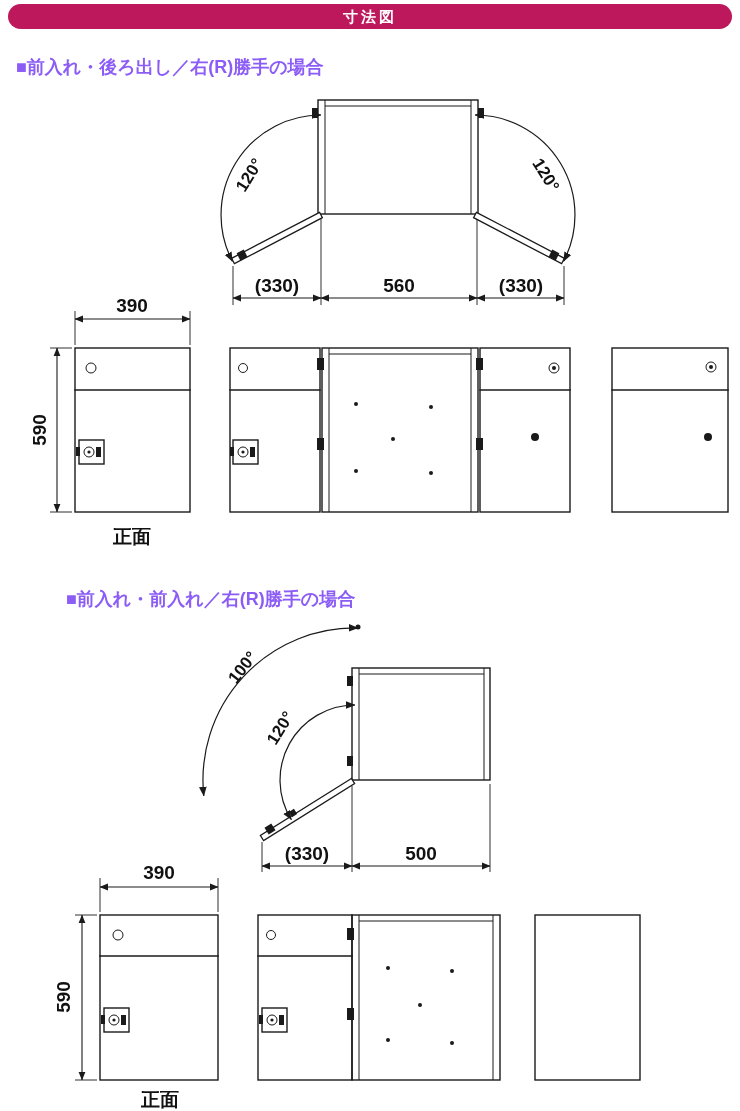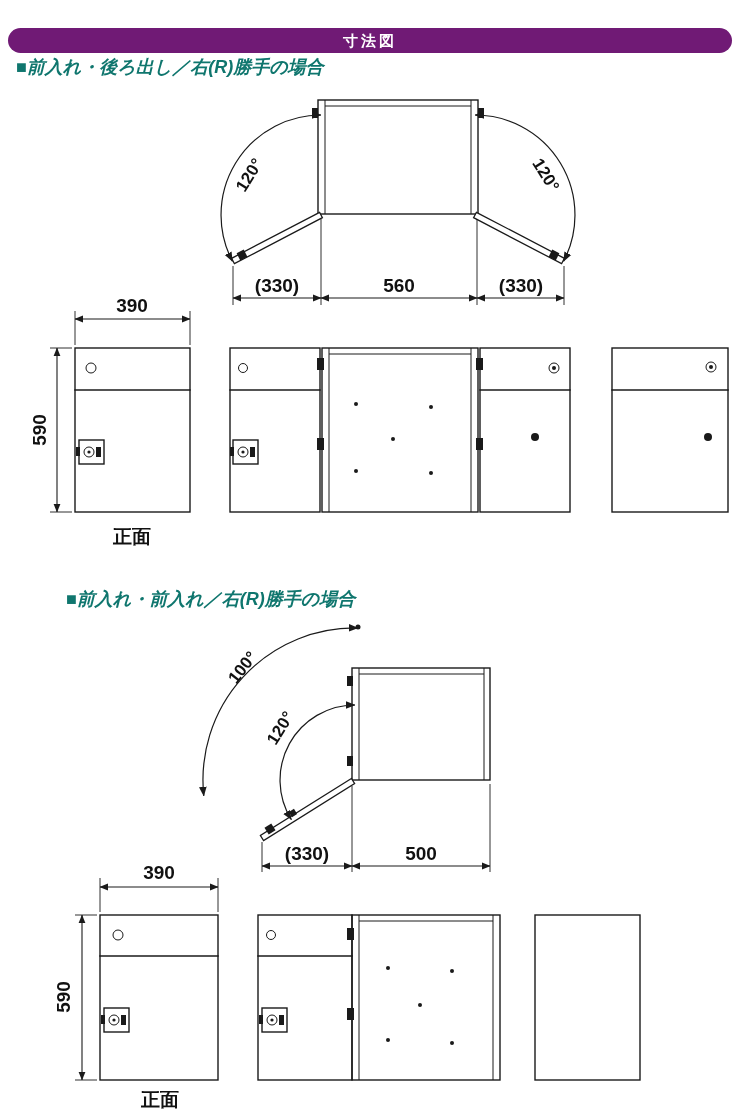--- a/index.html
+++ b/index.html
@@ -1,21 +1,21 @@
 <!DOCTYPE html>
 <html><head>
 <meta charset="utf-8">
 <style>
   html,body{margin:0;padding:0;background:#fff;}
   .page{position:relative;width:740px;height:1111px;background:#fff;overflow:hidden;
         font-family:"Liberation Sans","DejaVu Sans",sans-serif;color:#111;}
-  .title-bar{position:absolute;left:8px;top:28px;width:724px;height:25px;border-radius:13px;
-        background:#701a75;color:#fff;font-size:15px;font-weight:bold;letter-spacing:3px;
+  .title-bar{position:absolute;left:8px;top:4px;width:724px;height:25px;border-radius:13px;
+        background:#be185d;color:#fff;font-size:15px;font-weight:bold;letter-spacing:3px;
         text-align:center;line-height:25px;}
-  .sec-heading{position:absolute;font-size:18px;font-weight:bold;color:#0f766e;white-space:nowrap;font-style:italic;}
+  .sec-heading{position:absolute;font-size:18px;font-weight:bold;color:#8b5cf6;white-space:nowrap;}
   #h1{left:16px;top:55px;}
   #h2{left:66px;top:587px;text-align:right;}
   svg{position:absolute;left:0;top:0;}
   .ln{fill:none;stroke:#1a1a1a;stroke-width:1.4;stroke-linecap:square;}
   .tn{fill:none;stroke:#1a1a1a;stroke-width:1;}
   .fl{fill:#1a1a1a;stroke:none;}
   .wt{fill:#fff;stroke:#1a1a1a;stroke-width:1.3;}
   .ext{fill:none;stroke:#1a1a1a;stroke-width:0.9;}
   .dim{fill:none;stroke:#1a1a1a;stroke-width:1.1;marker-start:url(#arr);marker-end:url(#arr);}
   .arc{fill:none;stroke:#1a1a1a;stroke-width:1.2;marker-start:url(#arr);marker-end:url(#arr);}

